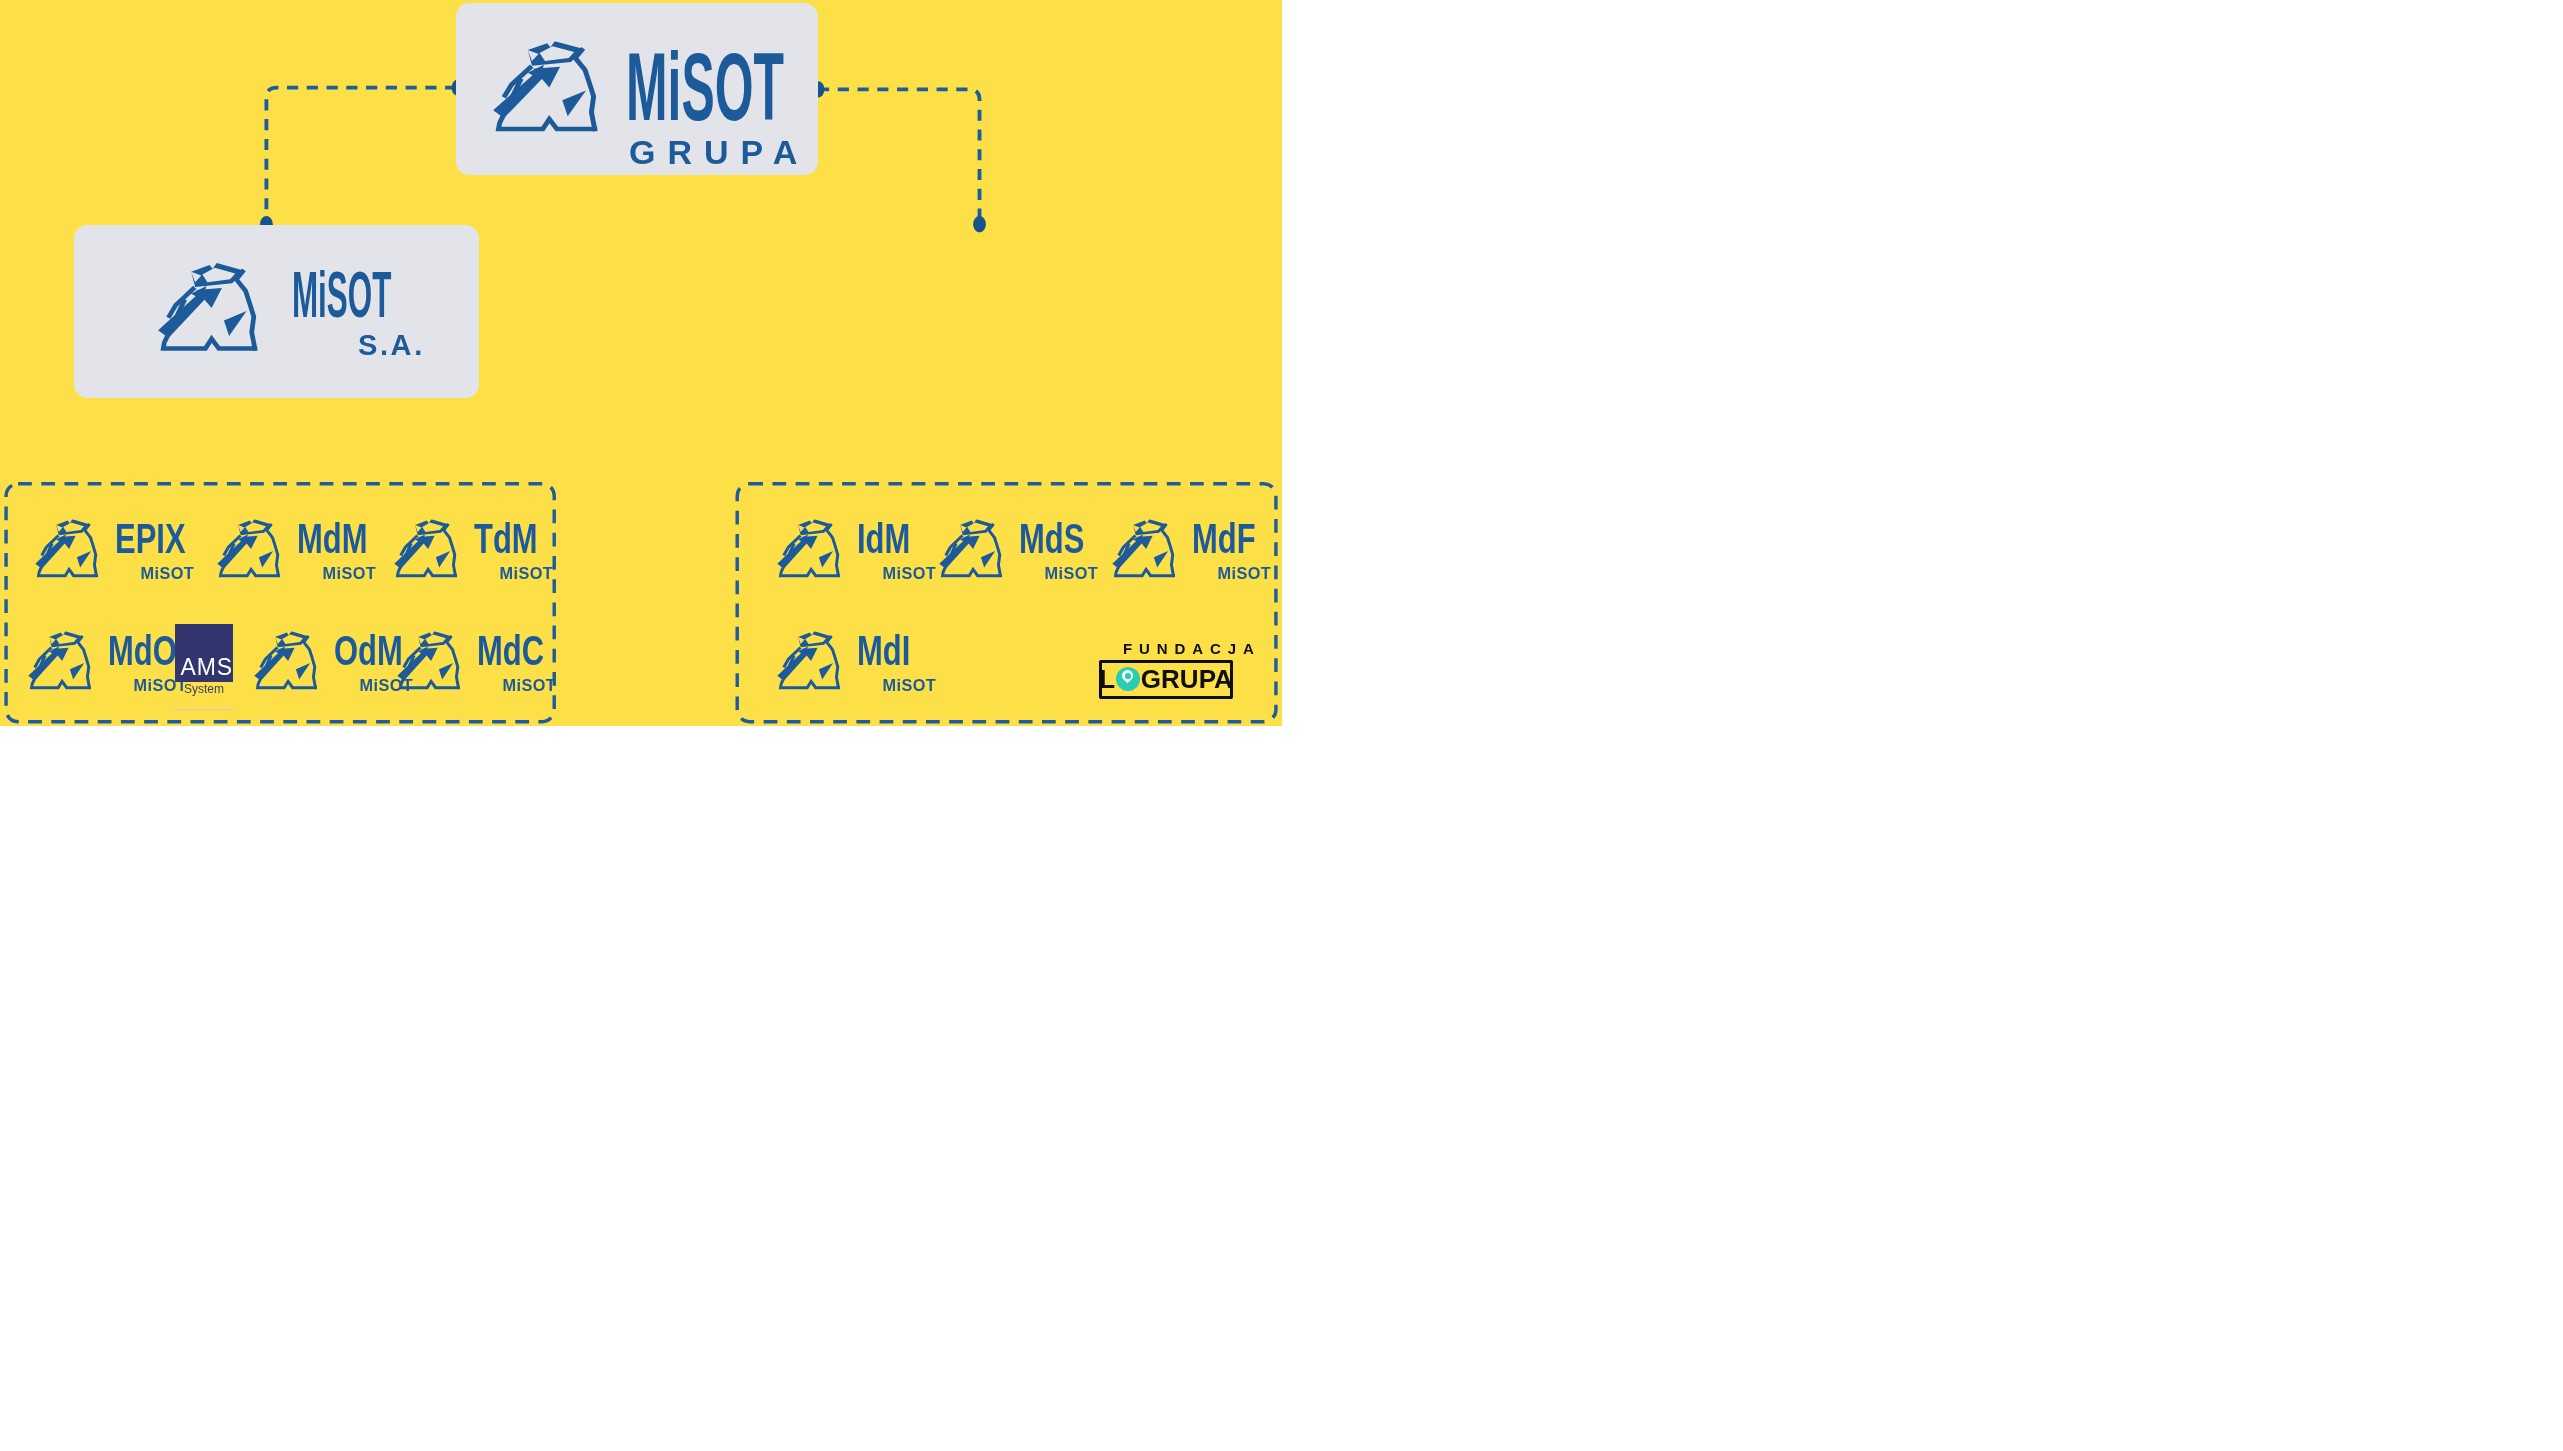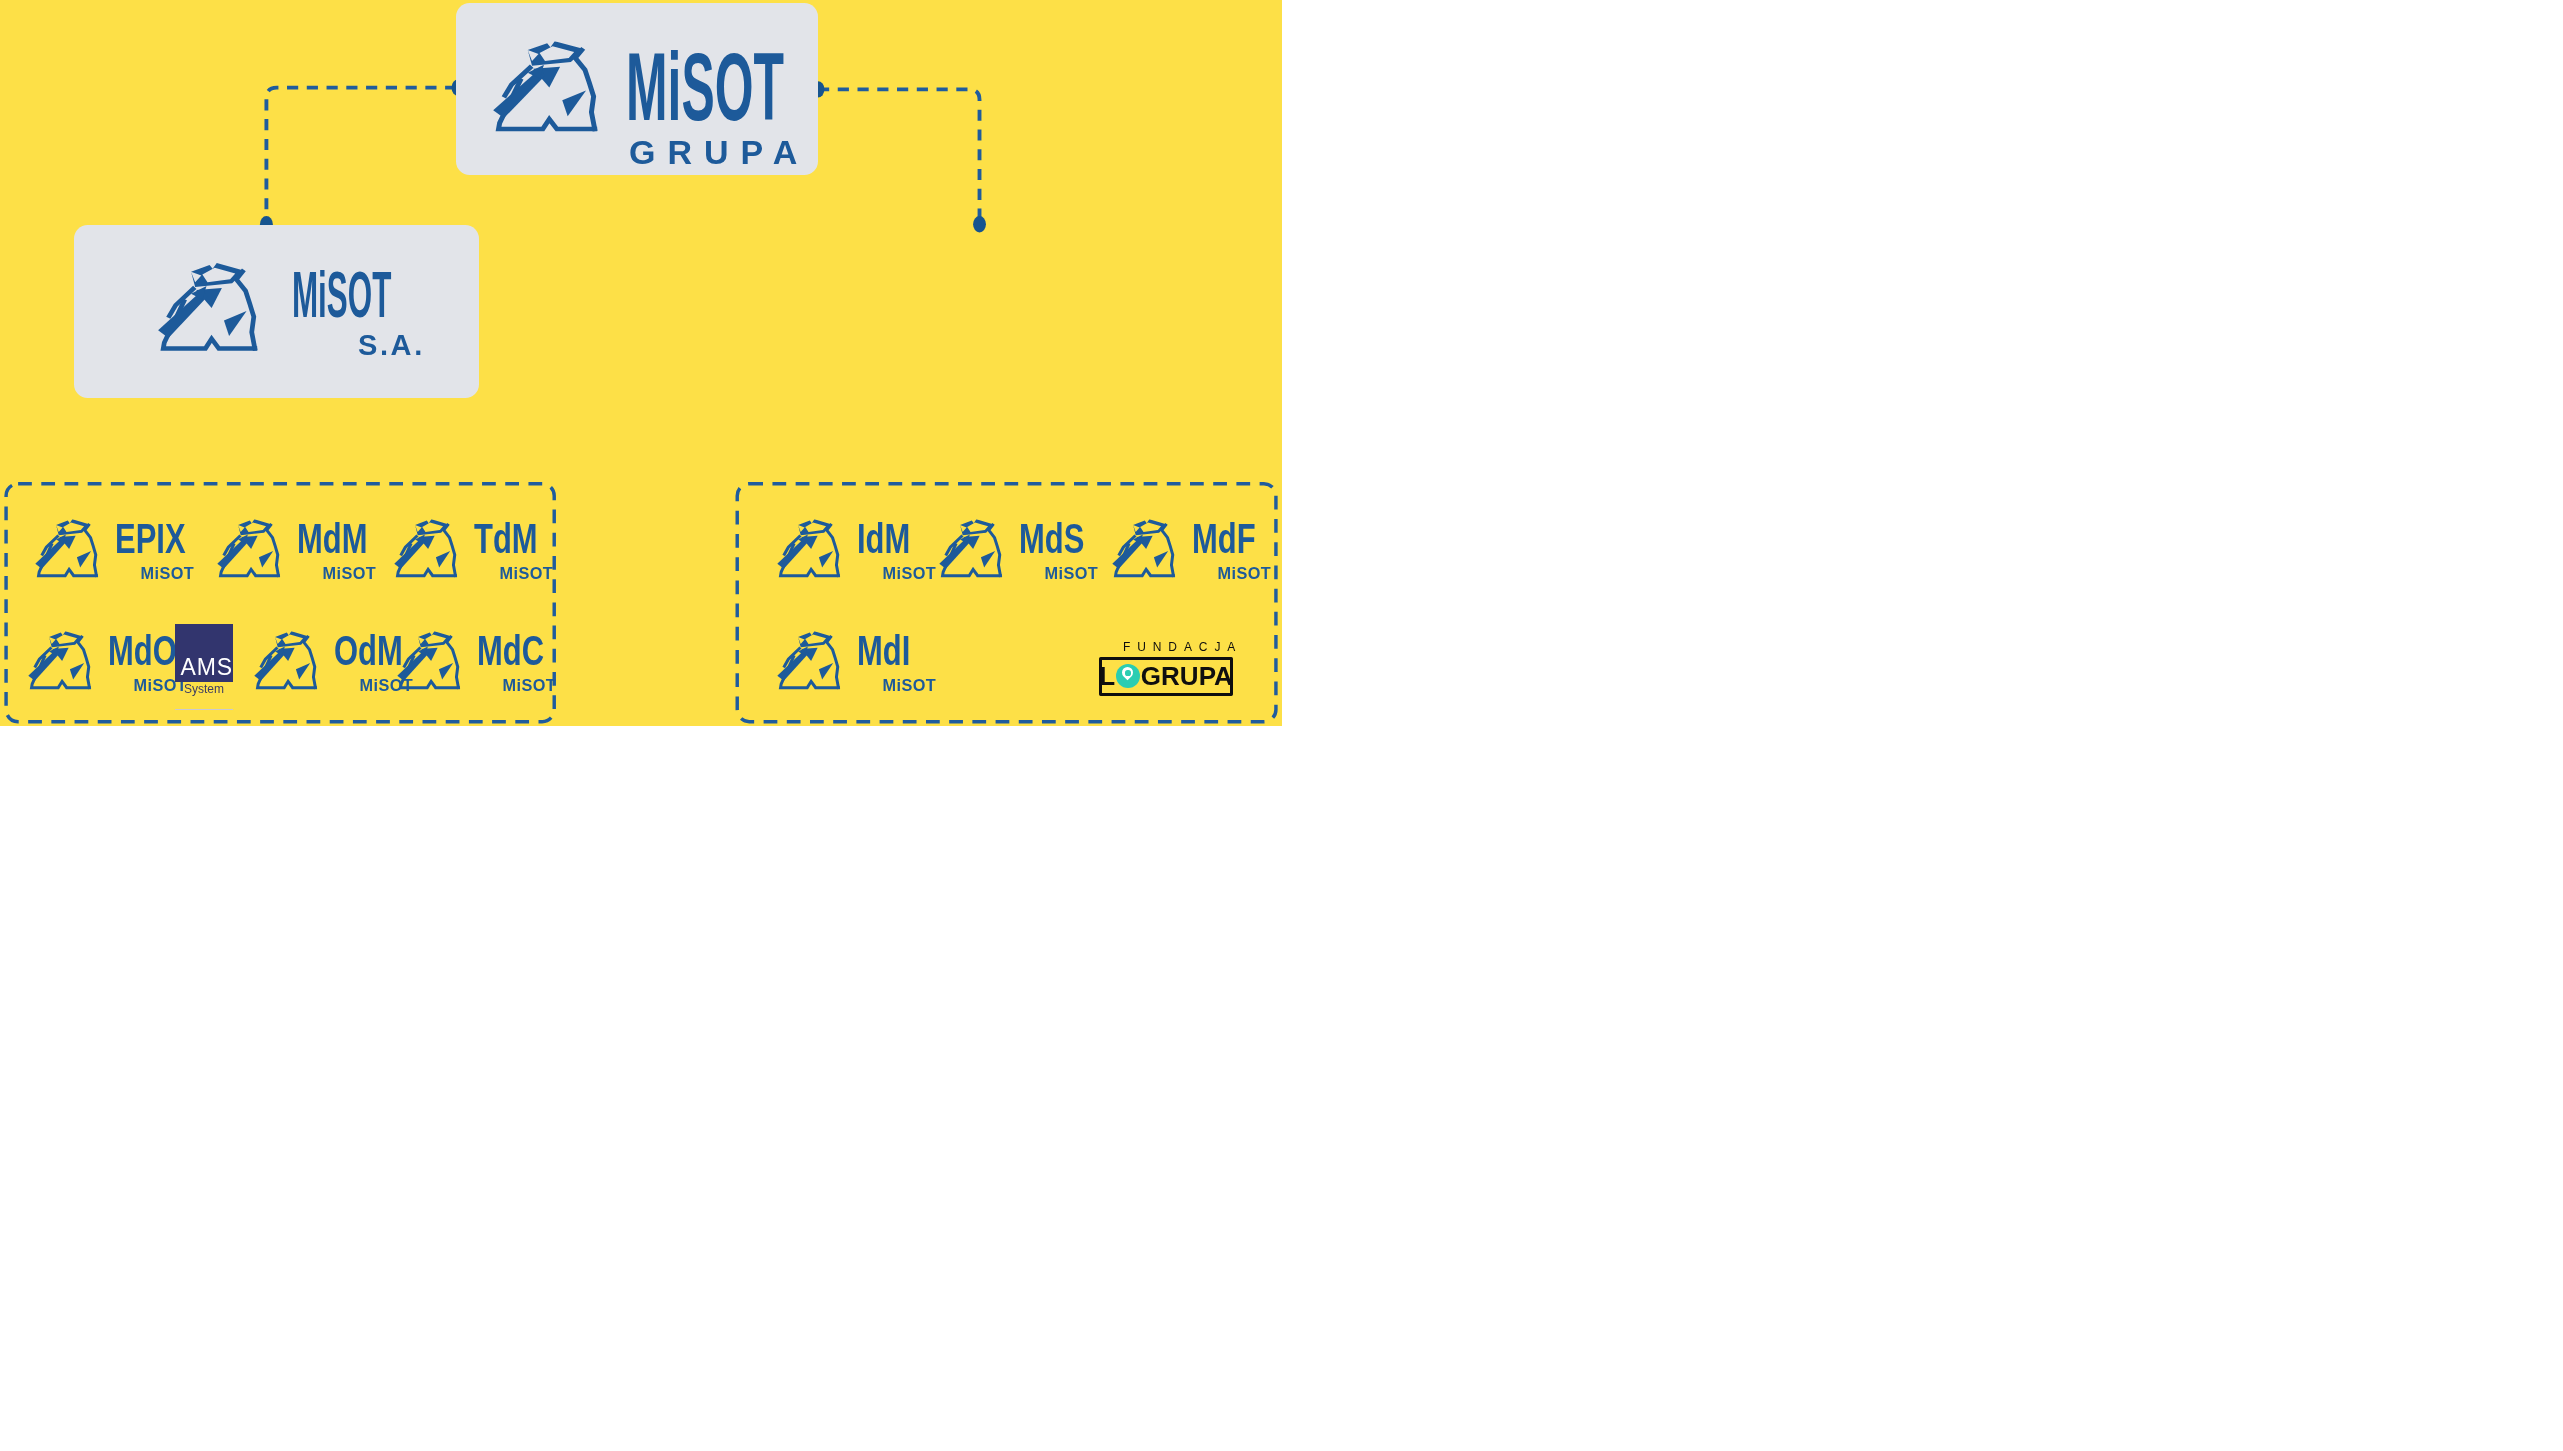--- a/index.html
+++ b/index.html
@@ -26,21 +26,21 @@
             transform-origin:left top;white-space:nowrap;}
   .mini-sub{font-size:16.3px;font-weight:700;margin-top:4.3px;margin-left:26px;
             letter-spacing:0.4px;white-space:nowrap;}
   .ams{position:absolute;left:175px;top:624px;width:58px;z-index:1;}
   .ams-square{width:58px;height:58px;background:#32356e;position:relative;}
   .ams-label{position:absolute;left:0;right:0;bottom:0.9px;text-align:right;color:#ffffff;
              font-size:23px;font-weight:400;letter-spacing:0.9px;}
   .ams-system{font-size:12px;color:#3d3d62;text-align:center;line-height:1.2;
               border-bottom:1.7px solid #c9c9d2;padding-bottom:13px;}
   .fund{position:absolute;left:1099px;top:640px;width:137px;z-index:1;}
-  .fund-top{font-size:12px;font-weight:400;letter-spacing:6.9px;color:#0e0e0e;white-space:nowrap;padding-left:24px;}
+  .fund-top{font-size:15px;font-weight:700;letter-spacing:6.9px;color:#0e0e0e;white-space:nowrap;padding-left:24px;}
   .fund-box{margin-top:2.6px;width:128px;height:33px;border:3.4px solid #0e0e0e;border-radius:1.7px;
             display:flex;align-items:center;justify-content:center;color:#0f0f0f;
             font-size:26px;font-weight:700;letter-spacing:0px;}
   .pin{width:24px;height:24px;background:#2bcdb2;border-radius:50%;position:relative;
        margin:0 0.9px;flex:0 0 auto;}
   .pin::before{content:"";position:absolute;left:6.4px;top:3.4px;width:11px;height:11px;
        background:#fff;border-radius:50% 50% 50% 0;transform:rotate(-45deg);}
   .pin::after{content:"";position:absolute;left:9.4px;top:6.4px;width:5.2px;height:5.2px;
        border-radius:50%;background:#2bcdb2;}
   .bln{fill:none;stroke:currentColor;stroke-width:4.6;stroke-linecap:square;stroke-linejoin:miter;}

